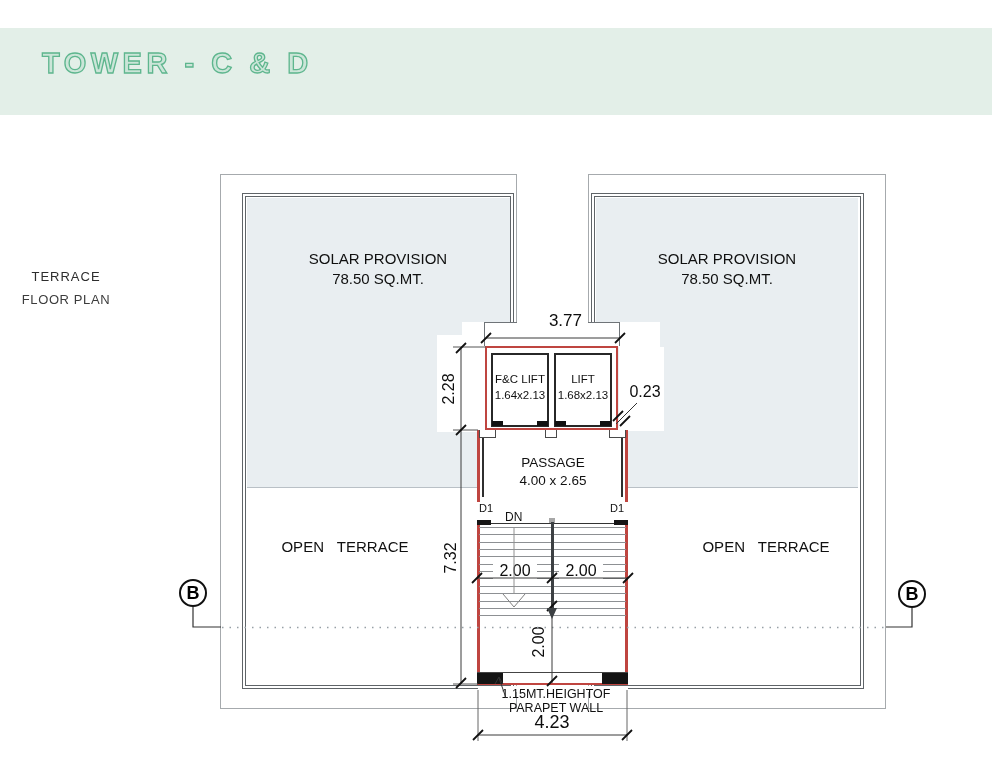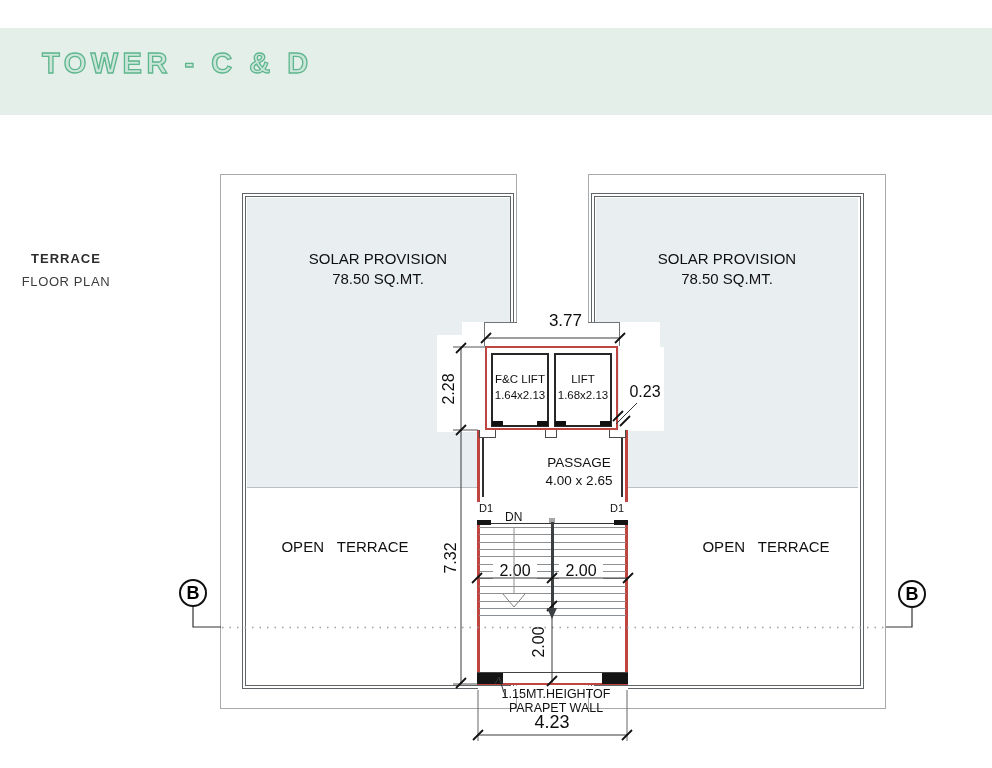--- a/index.html
+++ b/index.html
@@ -7,21 +7,21 @@
           font-family:"Liberation Sans","DejaVu Sans",sans-serif;color:#141414;}
 
   
   .header{position:absolute;left:0;top:0;width:992px;height:87px;background:#e3efe8;margin-top:28px;}
   .title{position:absolute;left:42px;top:19px;font-size:29px;font-weight:600;
          letter-spacing:4.5px;color:rgba(94,182,142,0.18);
          -webkit-text-stroke:1.3px #5eb68e;}
 
   
   .plan-label{position:absolute;left:20px;top:251px;width:92px;text-align:center;color:#333;}
-  .pl1{font-weight:700;font-size:13px;letter-spacing:1px;color:#2d2d2d;}
+  .pl1{font-weight:400;font-size:13px;letter-spacing:1px;color:#2d2d2d;margin-top:18px;}
   .pl2{font-size:13px;letter-spacing:0.6px;color:#3c3c3c;margin-top:8px;}
 
   
   .outer{position:absolute;border:1px solid #a6aaad;background:transparent;}
   .inner{position:absolute;border:1px solid #5f6468;}
   .inner::after{content:"";position:absolute;inset:2px;border:1px solid #5f6468;}
   .shade{position:absolute;background:#e9eef1;border-bottom:1px solid #b9c0c6;}
   .mask{position:absolute;background:#ffffff;}
 
   .room-label{position:absolute;text-align:center;font-size:15px;line-height:20px;color:#101010;}
@@ -37,21 +37,21 @@
   .lift-text{position:absolute;left:0;right:0;top:16px;text-align:center;
              font-size:11.5px;line-height:16px;color:#111;}
   .doorbar{position:absolute;background:#111;height:5px;width:11px;bottom:-1px;}
 
   .passage-block{position:absolute;left:477px;top:428px;width:151px;height:257px;background:#fff;}
   .redwall{position:absolute;background:#bf4540;}
   .blackwall{position:absolute;background:#2f2f2f;}
   .stub{position:absolute;background:#fff;border:1px solid #4a4a4a;border-top:none;box-sizing:border-box;}
 
   .passage-label{position:absolute;left:478px;top:454px;width:150px;text-align:center;
-                 font-size:13.5px;line-height:18px;color:#111;padding-left:26px;}
+                 font-size:13.5px;line-height:18px;color:#111;}
   .d1{position:absolute;font-size:11px;color:#111;}
   .dn{position:absolute;left:505px;top:510px;font-size:12px;color:#111;}
 
   .stairs{position:absolute;left:479px;top:527px;width:147px;height:95px;
           background-image:repeating-linear-gradient(to bottom,#8d9093 0px,#8d9093 1px,transparent 1px,transparent 7.35px);}
   .landing-line{position:absolute;left:477px;top:523px;width:151px;height:1px;background:#333;}
   .cap{position:absolute;background:#161616;}
   .divider{position:absolute;left:551px;top:522px;width:3px;height:88px;background:#3c4043;}
   .divcap{position:absolute;left:549px;top:518px;width:6px;height:5px;background:#a7a7a7;}
   .pier{position:absolute;background:#141414;}

